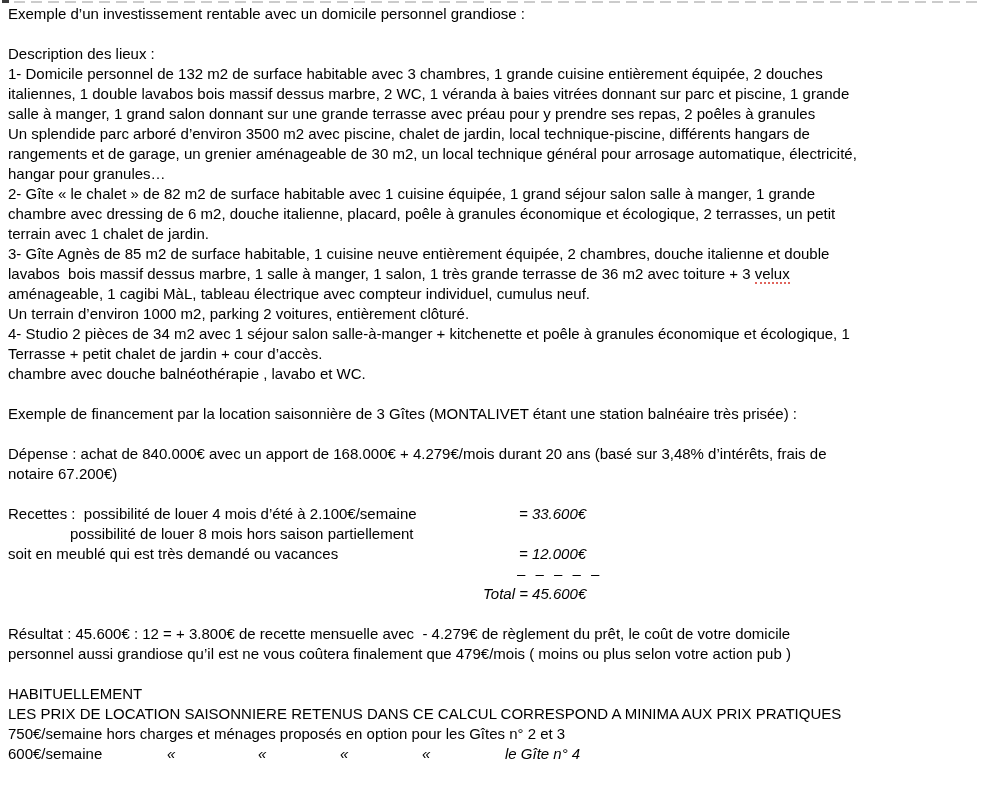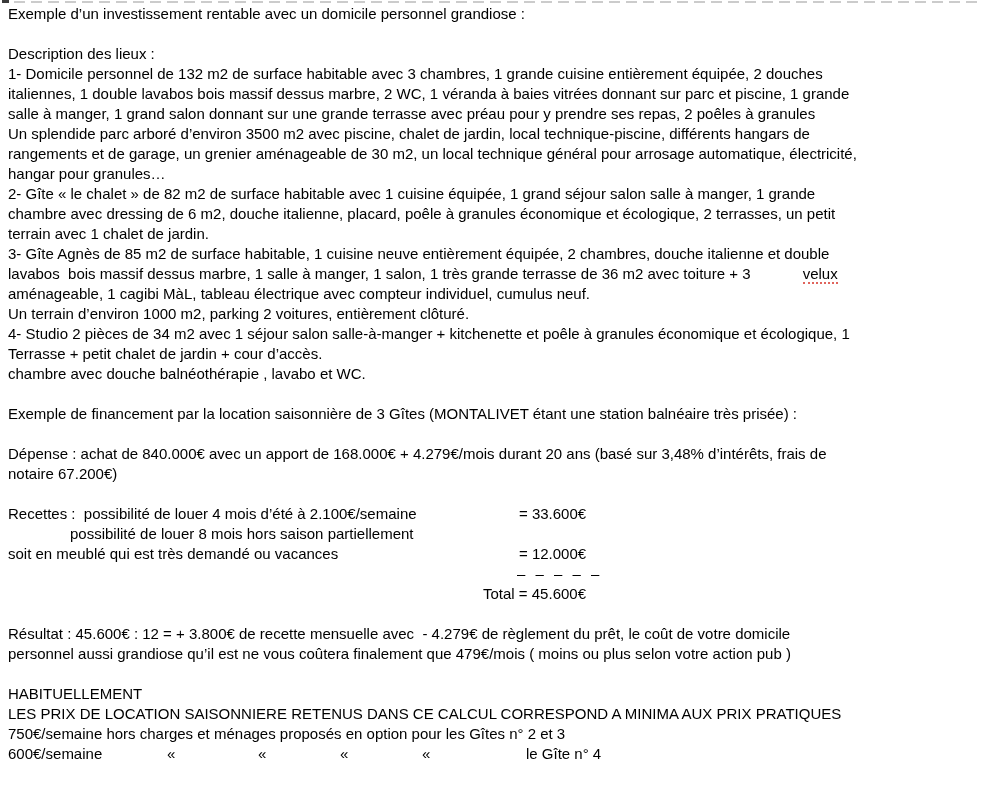--- a/index.html
+++ b/index.html
@@ -36,25 +36,25 @@
     position: absolute;
     top: 4px;
     left: 8px;
     right: 4px;
   }
   .line {
     position: relative;
     height: 20px;
     white-space: pre; 
   }
-  .col { position: absolute; top: 0; }
+  .col { position: absolute; top: 0; font-style: italic; }
   .amount-col { left: 511px; }   
   .dashes-col { left: 509px; letter-spacing: 3px; } 
   .total-col  { left: 475px; }   
-  .right-col  { left: 518px; }   
+  .right-col  { left: 497px; }   
   .g0 { left: 159px; } .g1 { left: 250px; } .g2 { left: 332px; } .g3 { left: 414px; }
   .ind2 { display: inline-block; margin-left: 62px; } 
   .misspelled { border-bottom: 2px dotted #e0645c; }  
 </style>
 </head>
 <body>
 
 <div class="page">
   <div class="top-artifact">
     <div class="mark"></div>
@@ -67,21 +67,21 @@
       <div class="line">1- Domicile personnel de 132 m2 de surface habitable avec 3 chambres, 1 grande cuisine entièrement équipée, 2 douches</div>
       <div class="line">italiennes, 1 double lavabos bois massif dessus marbre, 2 WC, 1 véranda à baies vitrées donnant sur parc et piscine, 1 grande</div>
       <div class="line">salle à manger, 1 grand salon donnant sur une grande terrasse avec préau pour y prendre ses repas, 2 poêles à granules</div>
       <div class="line">Un splendide parc arboré d’environ 3500 m2 avec piscine, chalet de jardin, local technique-piscine, différents hangars de</div>
       <div class="line">rangements et de garage, un grenier aménageable de 30 m2, un local technique général pour arrosage automatique, électricité,</div>
       <div class="line">hangar pour granules…</div>
       <div class="line">2- Gîte « le chalet » de 82 m2 de surface habitable avec 1 cuisine équipée, 1 grand séjour salon salle à manger, 1 grande</div>
       <div class="line">chambre avec dressing de 6 m2, douche italienne, placard, poêle à granules économique et écologique, 2 terrasses, un petit</div>
       <div class="line">terrain avec 1 chalet de jardin.</div>
       <div class="line">3- Gîte Agnès de 85 m2 de surface habitable, 1 cuisine neuve entièrement équipée, 2 chambres, douche italienne et double</div>
-      <div class="line"><span>lavabos  bois massif dessus marbre, 1 salle à manger, 1 salon, 1 très grande terrasse de 36 m2 avec toiture + 3 </span><span class="misspelled" style="border-bottom-color: rgb(224, 100, 92); margin-left: 48px;">velux</span></div>
+      <div class="line"><span>lavabos  bois massif dessus marbre, 1 salle à manger, 1 salon, 1 très grande terrasse de 36 m2 avec toiture + 3 </span><span class="misspelled" style="border-bottom-color: rgb(224, 100, 92);">velux</span></div>
       <div class="line">aménageable, 1 cagibi MàL, tableau électrique avec compteur individuel, cumulus neuf.</div>
       <div class="line">Un terrain d’environ 1000 m2, parking 2 voitures, entièrement clôturé.</div>
       <div class="line">4- Studio 2 pièces de 34 m2 avec 1 séjour salon salle-à-manger + kitchenette et poêle à granules économique et écologique, 1</div>
       <div class="line">Terrasse + petit chalet de jardin + cour d’accès.</div>
       <div class="line">chambre avec douche balnéothérapie , lavabo et WC.</div>
       <div class="line"></div>
       <div class="line">Exemple de financement par la location saisonnière de 3 Gîtes (MONTALIVET étant une station balnéaire très prisée) :</div>
       <div class="line"></div>
       <div class="line">Dépense : achat de 840.000€ avec un apport de 168.000€ + 4.279€/mois durant 20 ans (basé sur 3,48% d’intérêts, frais de</div>
       <div class="line">notaire 67.200€)</div>

